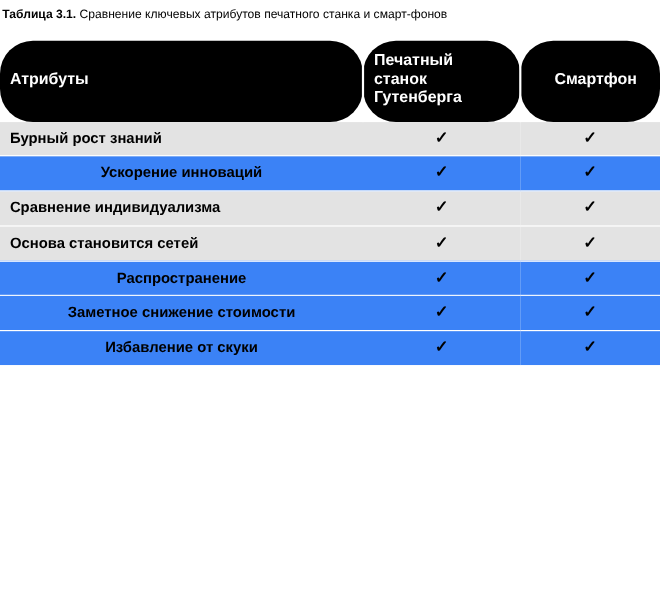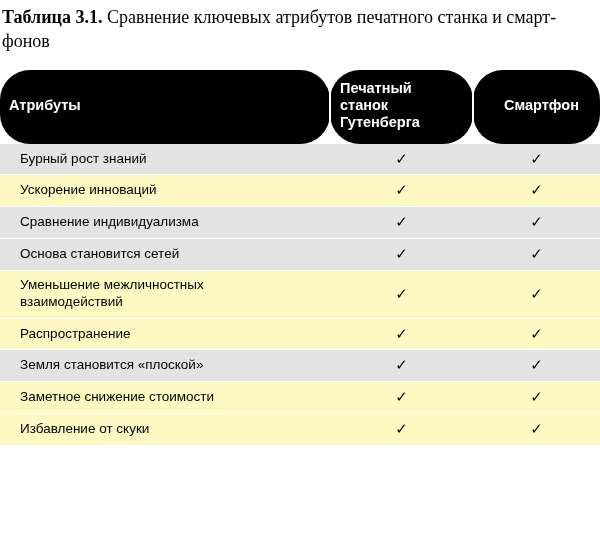--- a/index.html
+++ b/index.html
@@ -14,22 +14,22 @@
     color: #000000;
     overflow: hidden;
   }
   .page {
     width: 600px;
     height: 555px;
     position: relative;
     box-sizing: border-box;
   }
   .caption {
-    font-family: Liberation Serif, serif;
-    font-size: 18px;
+    font-family: Liberation Sans, sans-serif;
+    font-size: 11px;
     line-height: 1.32;
     padding: 6px 2px 0 2px;
     width: 596px;
     box-sizing: border-box;
   }
   .caption .caption-label {
     font-weight: bold;
   }
   .caption .caption-text {
     font-weight: normal;
@@ -60,29 +60,30 @@
     line-height: 1.2;
     border-radius: 30px;
   }
   thead th.last {
     border-right: none;
     padding-left: 30px;
   }
   tbody td {
     font-family: "Liberation Sans", sans-serif;
     font-size: 13.5px;
-    padding: 6px 20px;
+    padding: 6px 9px;
     height: 29px;
     box-sizing: border-box;
     vertical-align: middle;
     border-bottom: 1px solid #ffffff;
     line-height: 1.25;
+    font-weight: bold;
   }
   tbody tr.light td { background: #e3e3e3; }
-  tbody tr.dark td  { background: #fef9c3; }
+  tbody tr.dark td  { background: #3b82f6; text-align: center; }
 
   td.check {
     text-align: center;
     font-size: 15px;
   }
   td.label {
     text-align: left;
   }
   .tall {
     height: 48px;
@@ -125,31 +126,21 @@
         <td class="label">Сравнение индивидуализма</td>
         <td class="check">✓</td>
         <td class="check">✓</td>
       </tr>
       <tr class="light">
         <td class="label">Основа становится сетей</td>
         <td class="check">✓</td>
         <td class="check">✓</td>
       </tr>
       <tr class="dark">
-        <td class="label tall">Уменьшение межличностных взаимодействий</td>
-        <td class="check tall">✓</td>
-        <td class="check tall">✓</td>
-      </tr>
-      <tr class="dark">
         <td class="label">Распространение</td>
-        <td class="check">✓</td>
-        <td class="check">✓</td>
-      </tr>
-      <tr class="light">
-        <td class="label">Земля становится «плоской»</td>
         <td class="check">✓</td>
         <td class="check">✓</td>
       </tr>
       <tr class="dark">
         <td class="label">Заметное снижение стоимости</td>
         <td class="check">✓</td>
         <td class="check">✓</td>
       </tr>
       <tr class="dark">
         <td class="label">Избавление от скуки</td>

